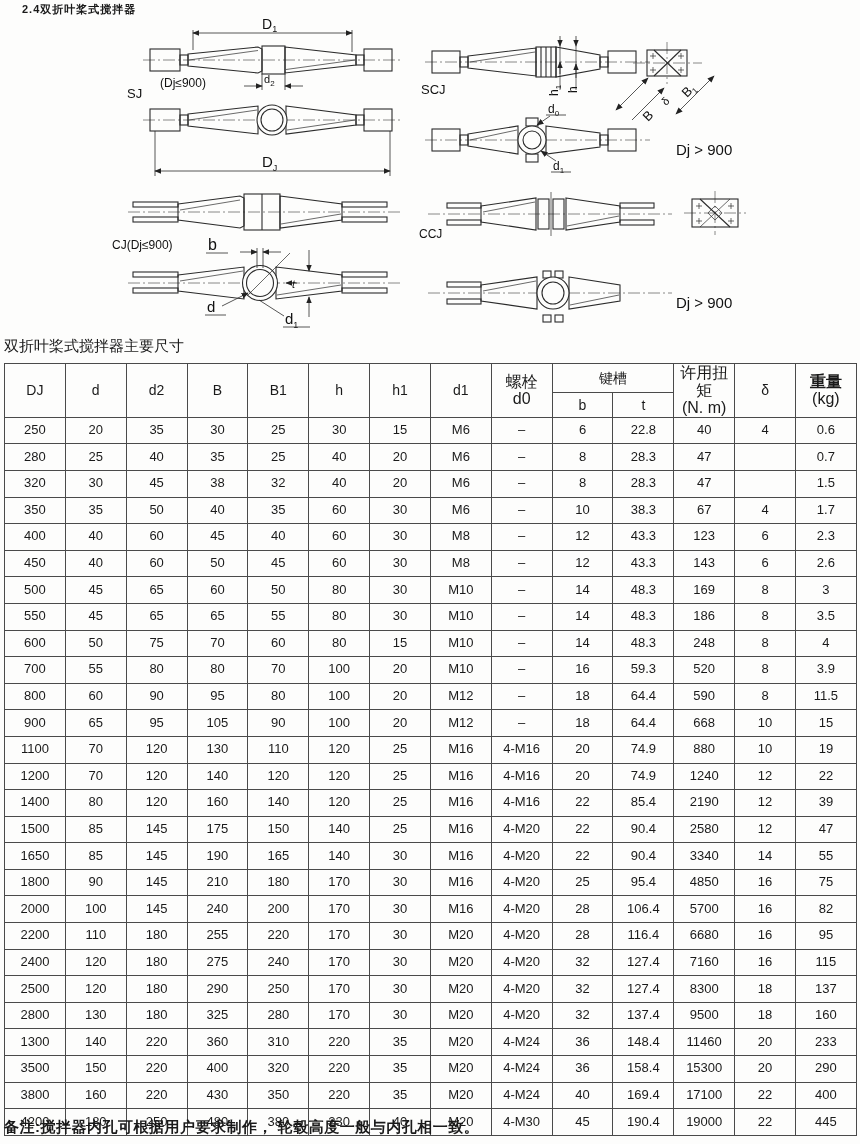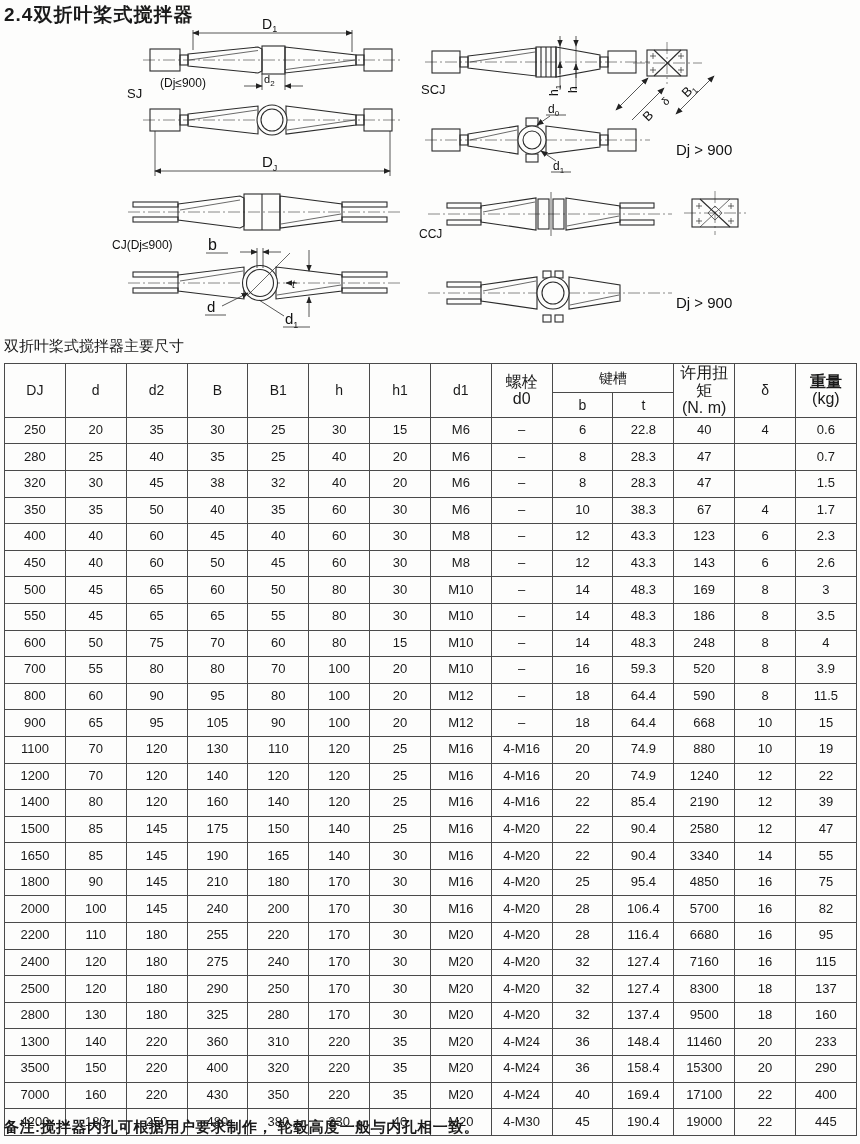--- a/index.html
+++ b/index.html
@@ -2,21 +2,21 @@
 <html><head>
 <meta charset="utf-8">
 <style>
   html,body{margin:0;padding:0;}
   body{
     width:860px;height:1144px;position:relative;
     background:#fdfdfc;color:#1a1a1a;
     font-family:"Liberation Sans","DejaVu Sans",sans-serif;
     overflow:hidden;
   }
-  .page-title{position:absolute;top:2px;left:4px;font-size:19px;font-weight:bold;letter-spacing:1px;}
+  .page-title{position:absolute;top:2px;left:22px;font-size:11px;font-weight:bold;letter-spacing:1px;}
   .diagram-svg{position:absolute;top:0;left:0;}
   .table-caption{position:absolute;top:337px;left:4px;font-size:15px;}
   .table-wrap{position:absolute;top:363px;left:4px;width:852px;}
   table{border-collapse:collapse;table-layout:fixed;width:852px;}
   col{width:60.85px;}
   th,td{
     border:1px solid #4a4a4a;text-align:center;vertical-align:middle;
     font-size:13px;padding:0;line-height:1.15;background:#fdfdfc;
   }
   thead th{height:26px;font-size:14px;font-weight:normal;}
@@ -690,21 +690,21 @@
           <td>35</td>
           <td>M20</td>
           <td>4-M24</td>
           <td>36</td>
           <td>158.4</td>
           <td>15300</td>
           <td>20</td>
           <td>290</td>
         </tr>
         <tr>
-          <td>7000</td>
+          <td>3800</td>
           <td>160</td>
           <td>220</td>
           <td>430</td>
           <td>350</td>
           <td>220</td>
           <td>35</td>
           <td>M20</td>
           <td>4-M24</td>
           <td>40</td>
           <td>169.4</td>

